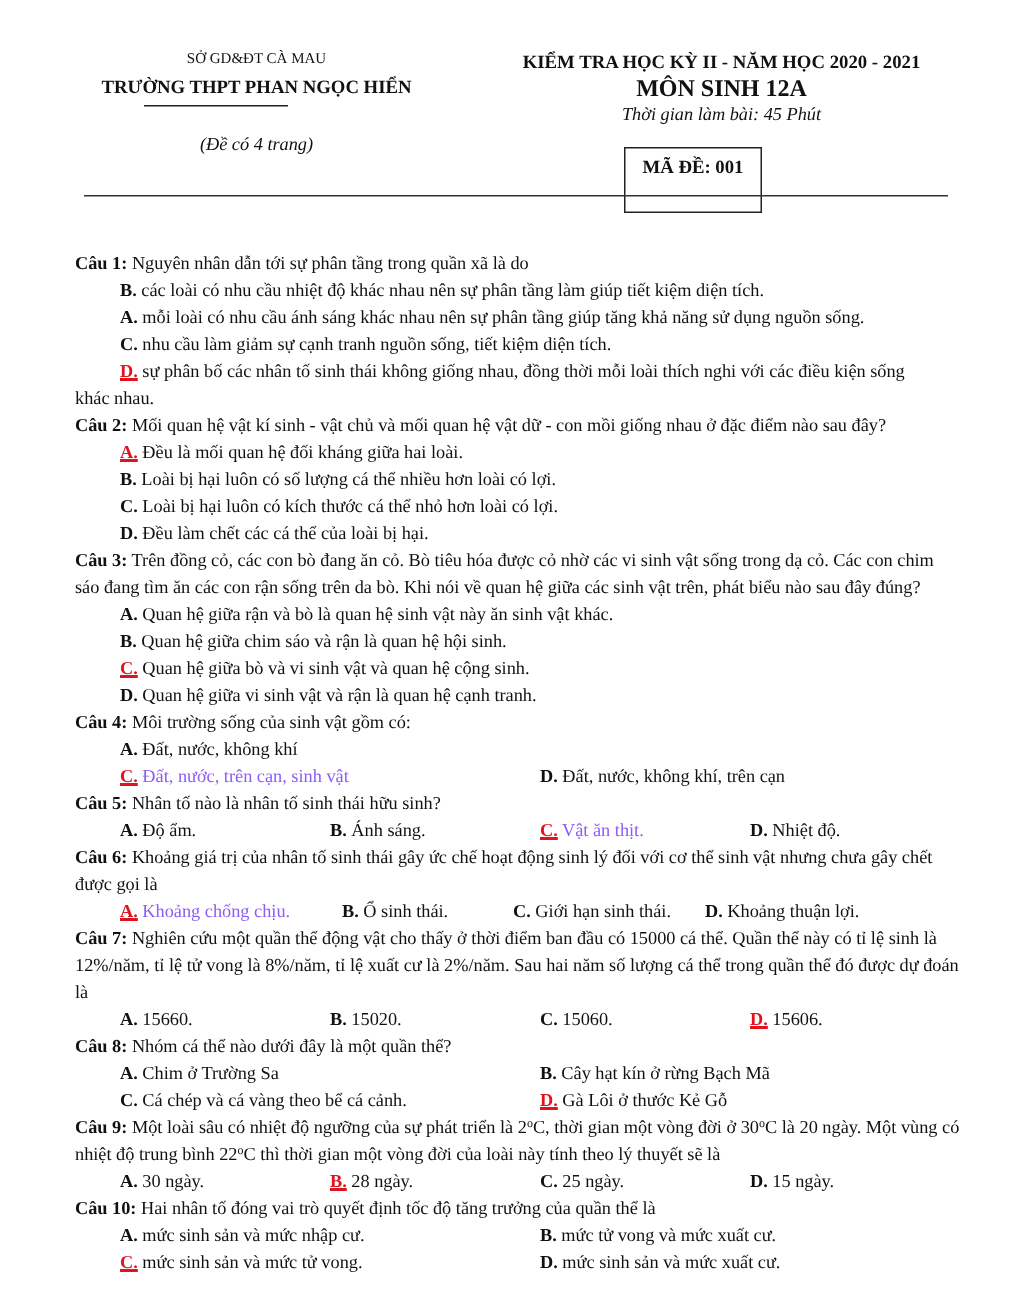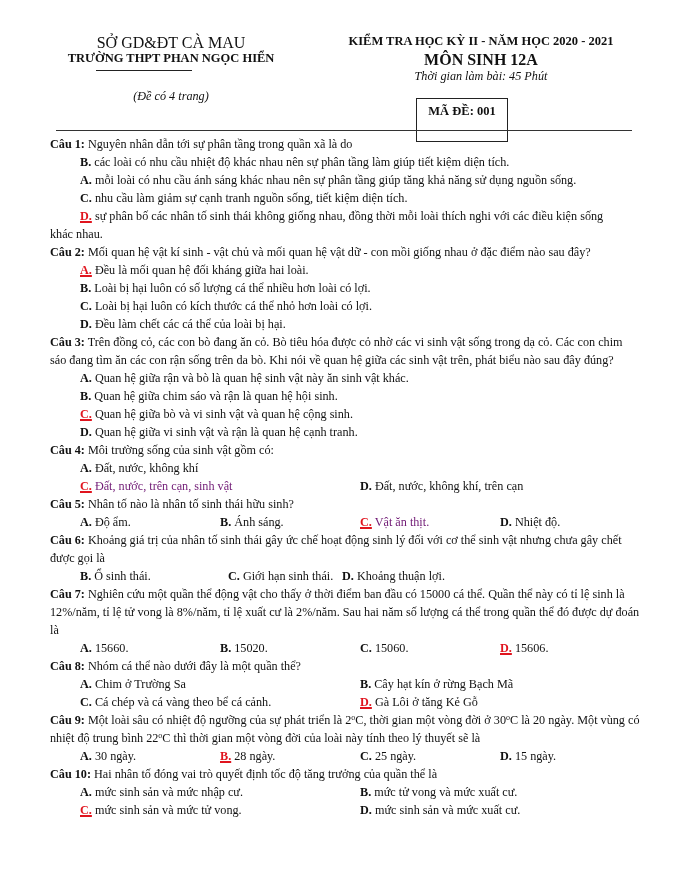--- a/index.html
+++ b/index.html
@@ -2,39 +2,39 @@
 <html><head>
 <meta charset="utf-8">
 <style>
   * { box-sizing: border-box; margin: 0; padding: 0; }
   html, body { width: 674px; height: 875px; background: #ffffff; overflow: hidden; }
   body { font-family: "Liberation Serif", "DejaVu Serif", serif; color: #111; font-size: 12.2px; position: relative; }
 
   .header { position: absolute; top: 0; left: 0; width: 674px; height: 140px; }
   .hl { position: absolute; left: 46px; width: 250px; text-align: center; }
   .hr { position: absolute; left: 320px; width: 322px; text-align: center; }
-  .dept { top: 34px; font-size: 16px; }
+  .dept { top: 34px; font-size: 10px; }
   .school { top: 51px; font-size: 12.5px; font-weight: bold; }
   .school-rule { position: absolute; top: 70px; left: 96px; width: 96px; border-top: 1px solid #222; }
   .pages { top: 89px; font-style: italic; font-size: 12.2px; }
   .exam-title { top: 34px; font-size: 12.5px; font-weight: bold; }
   .subject { top: 51px; font-size: 16px; font-weight: bold; }
   .time { top: 69px; font-style: italic; font-size: 12.2px; }
   .code-box { position: absolute; top: 98px; left: 416px; width: 92px; height: 44px; border: 1.5px solid #222; text-align: center; line-height: 24px; font-weight: bold; font-size: 12.5px; }
   .top-rule { position: absolute; top: 130px; left: 56px; width: 576px; border-top: 1.5px solid #333; }
 
-  .content { position: absolute; top: 135px; left: 50px; width: 590px; }
+  .content { position: absolute; top: 166px; left: 50px; width: 590px; }
   .q { line-height: 18px; }
   .q-text { text-indent: 0; }
   .q-num { font-weight: bold; }
   .opts { padding-left: 30px; }
   .opt { line-height: 18px; }
   .opt-letter { font-weight: bold; }
   .correct .opt-letter { color: #e0141e; text-decoration: underline; text-decoration-thickness: 1.5px; }
-  .red-text { color: #701a75; }
+  .red-text { color: #8b5cf6; }
   .row { display: flex; line-height: 18px; }
   .col2 > .opt { width: 280px; }
   .col4 > .opt { width: 140px; }
   .q6opts > .opt:nth-child(1) { width: 148px; }
   .q6opts > .opt:nth-child(2) { width: 114px; }
   .q6opts > .opt:nth-child(3) { width: 128px; }
   sup { font-size: 8px; vertical-align: 4px; line-height: 0; }
 </style>
 </head>
 <body>
@@ -106,20 +106,21 @@
         <div class="opt correct"><span class="opt-letter">C.</span><span class="red-text"> Vật ăn thịt.</span></div>
         <div class="opt"><span class="opt-letter">D.</span><span> Nhiệt độ.</span></div>
       </div>
     </div>
   </div>
 
   <div class="q">
     <div class="q-text"><span class="q-num">Câu 6:</span><span> Khoảng giá trị của nhân tố sinh thái gây ức chế hoạt động sinh lý đối với cơ thể sinh vật nhưng chưa gây chết được gọi là</span></div>
     <div class="opts">
       <div class="row q6opts">
+        <div class="opt correct"><span class="opt-letter">A.</span><span class="red-text"> Khoảng chống chịu.</span></div>
         <div class="opt"><span class="opt-letter">B.</span><span> Ổ sinh thái.</span></div>
         <div class="opt"><span class="opt-letter">C.</span><span> Giới hạn sinh thái.</span></div>
         <div class="opt"><span class="opt-letter">D.</span><span> Khoảng thuận lợi.</span></div>
       </div>
     </div>
   </div>
 
   <div class="q">
     <div class="q-text"><span class="q-num">Câu 7:</span><span> Nghiên cứu một quần thể động vật cho thấy ở thời điểm ban đầu có 15000 cá thể. Quần thể này có tỉ lệ sinh là 12%/năm, tỉ lệ tử vong là 8%/năm, tỉ lệ xuất cư là 2%/năm. Sau hai năm số lượng cá thể trong quần thể đó được dự đoán là</span></div>
     <div class="opts">
@@ -134,21 +135,21 @@
 
   <div class="q">
     <div class="q-text"><span class="q-num">Câu 8:</span><span> Nhóm cá thể nào dưới đây là một quần thể?</span></div>
     <div class="opts">
       <div class="row col2">
         <div class="opt"><span class="opt-letter">A.</span><span> Chim ở Trường Sa</span></div>
         <div class="opt"><span class="opt-letter">B.</span><span> Cây hạt kín ở rừng Bạch Mã</span></div>
       </div>
       <div class="row col2">
         <div class="opt"><span class="opt-letter">C.</span><span> Cá chép và cá vàng theo bể cá cảnh.</span></div>
-        <div class="opt correct"><span class="opt-letter">D.</span><span> Gà Lôi ở tăng Kẻ Gỗ</span></div>
+        <div class="opt correct"><span class="opt-letter">D.</span><span> Gà Lôi ở thước Kẻ Gỗ</span></div>
       </div>
     </div>
   </div>
 
   <div class="q">
     <div class="q-text"><span class="q-num">Câu 9:</span><span><span> Một loài sâu có nhiệt độ ngưỡng của sự phát triển là 2</span><sup>o</sup><span>C, thời gian một vòng đời ở 30</span><sup>o</sup><span>C là 20 ngày. Một vùng có nhiệt độ trung bình 22</span><sup>o</sup><span>C thì thời gian một vòng đời của loài này tính theo lý thuyết sẽ là</span></span></div>
     <div class="opts">
       <div class="row col4">
         <div class="opt"><span class="opt-letter">A.</span><span> 30 ngày.</span></div>
         <div class="opt correct"><span class="opt-letter">B.</span><span> 28 ngày.</span></div>

